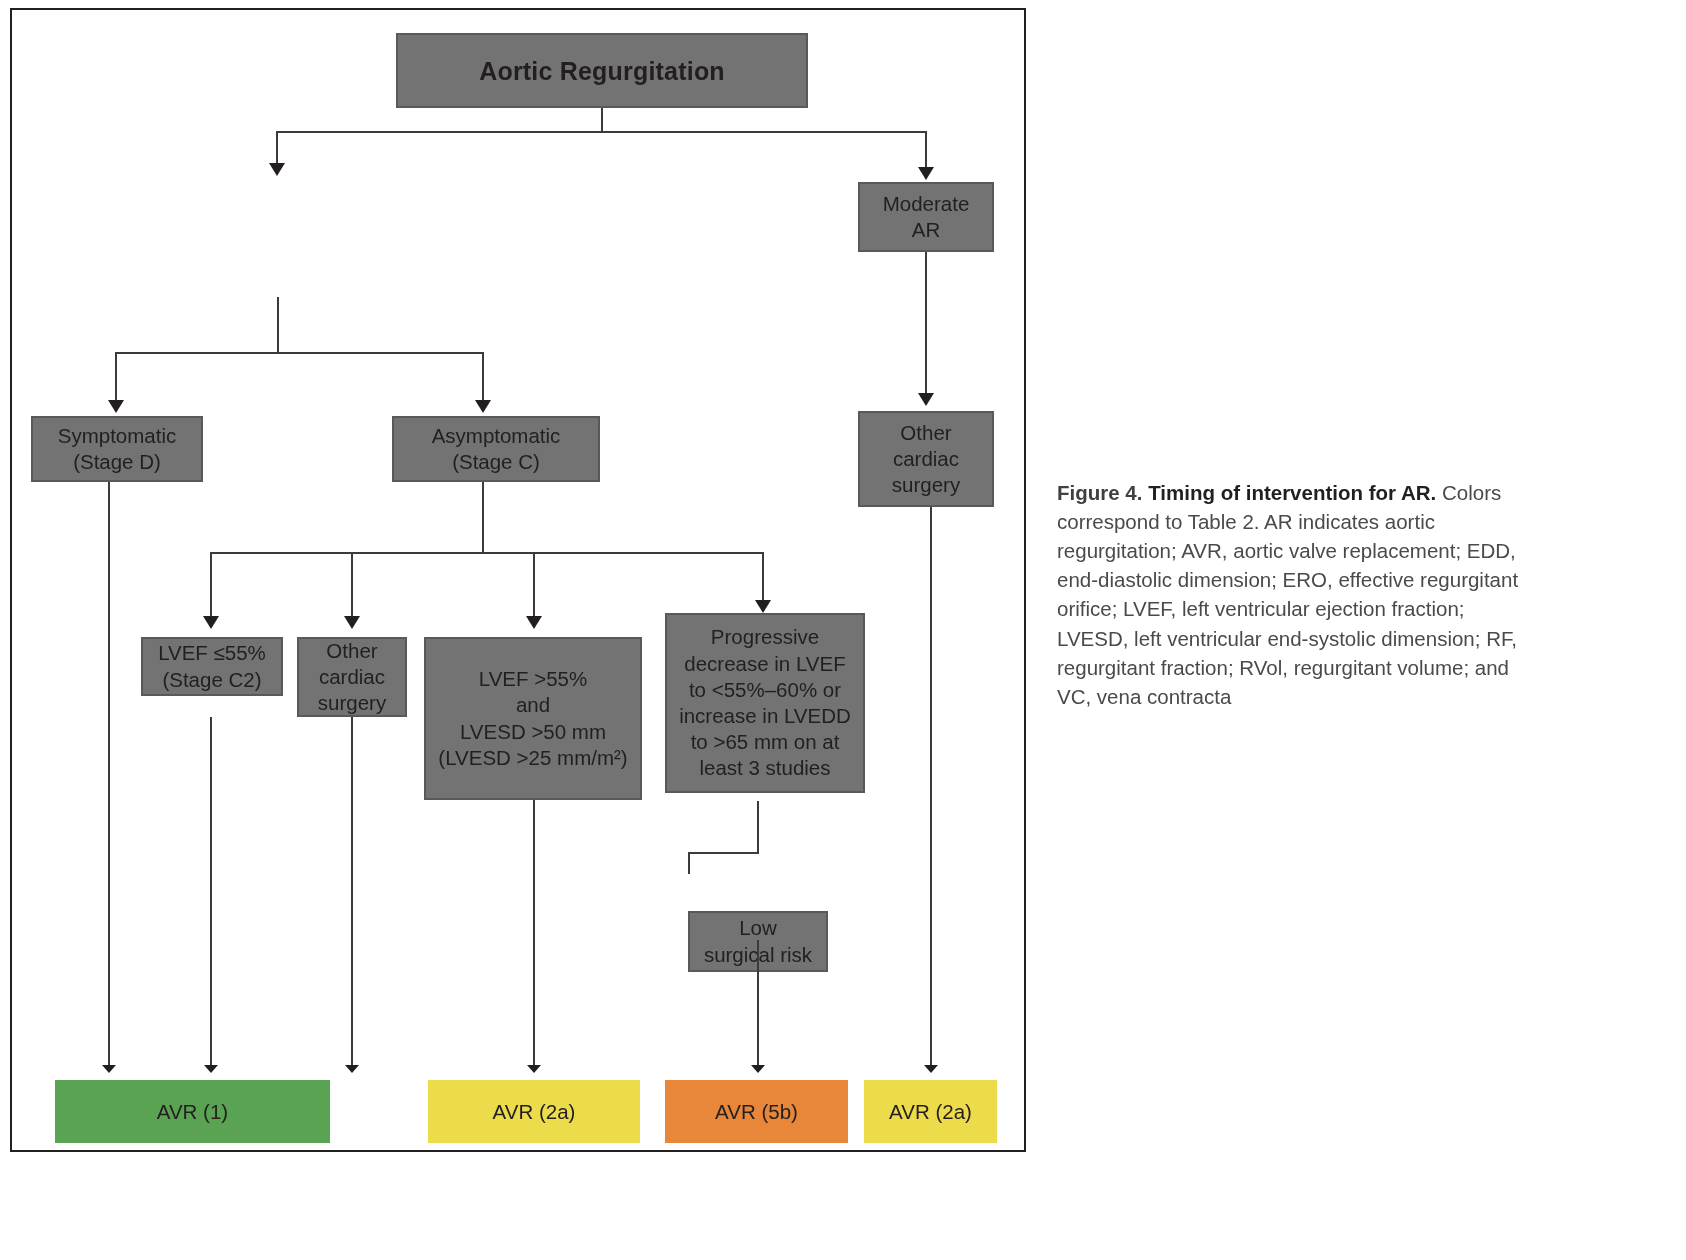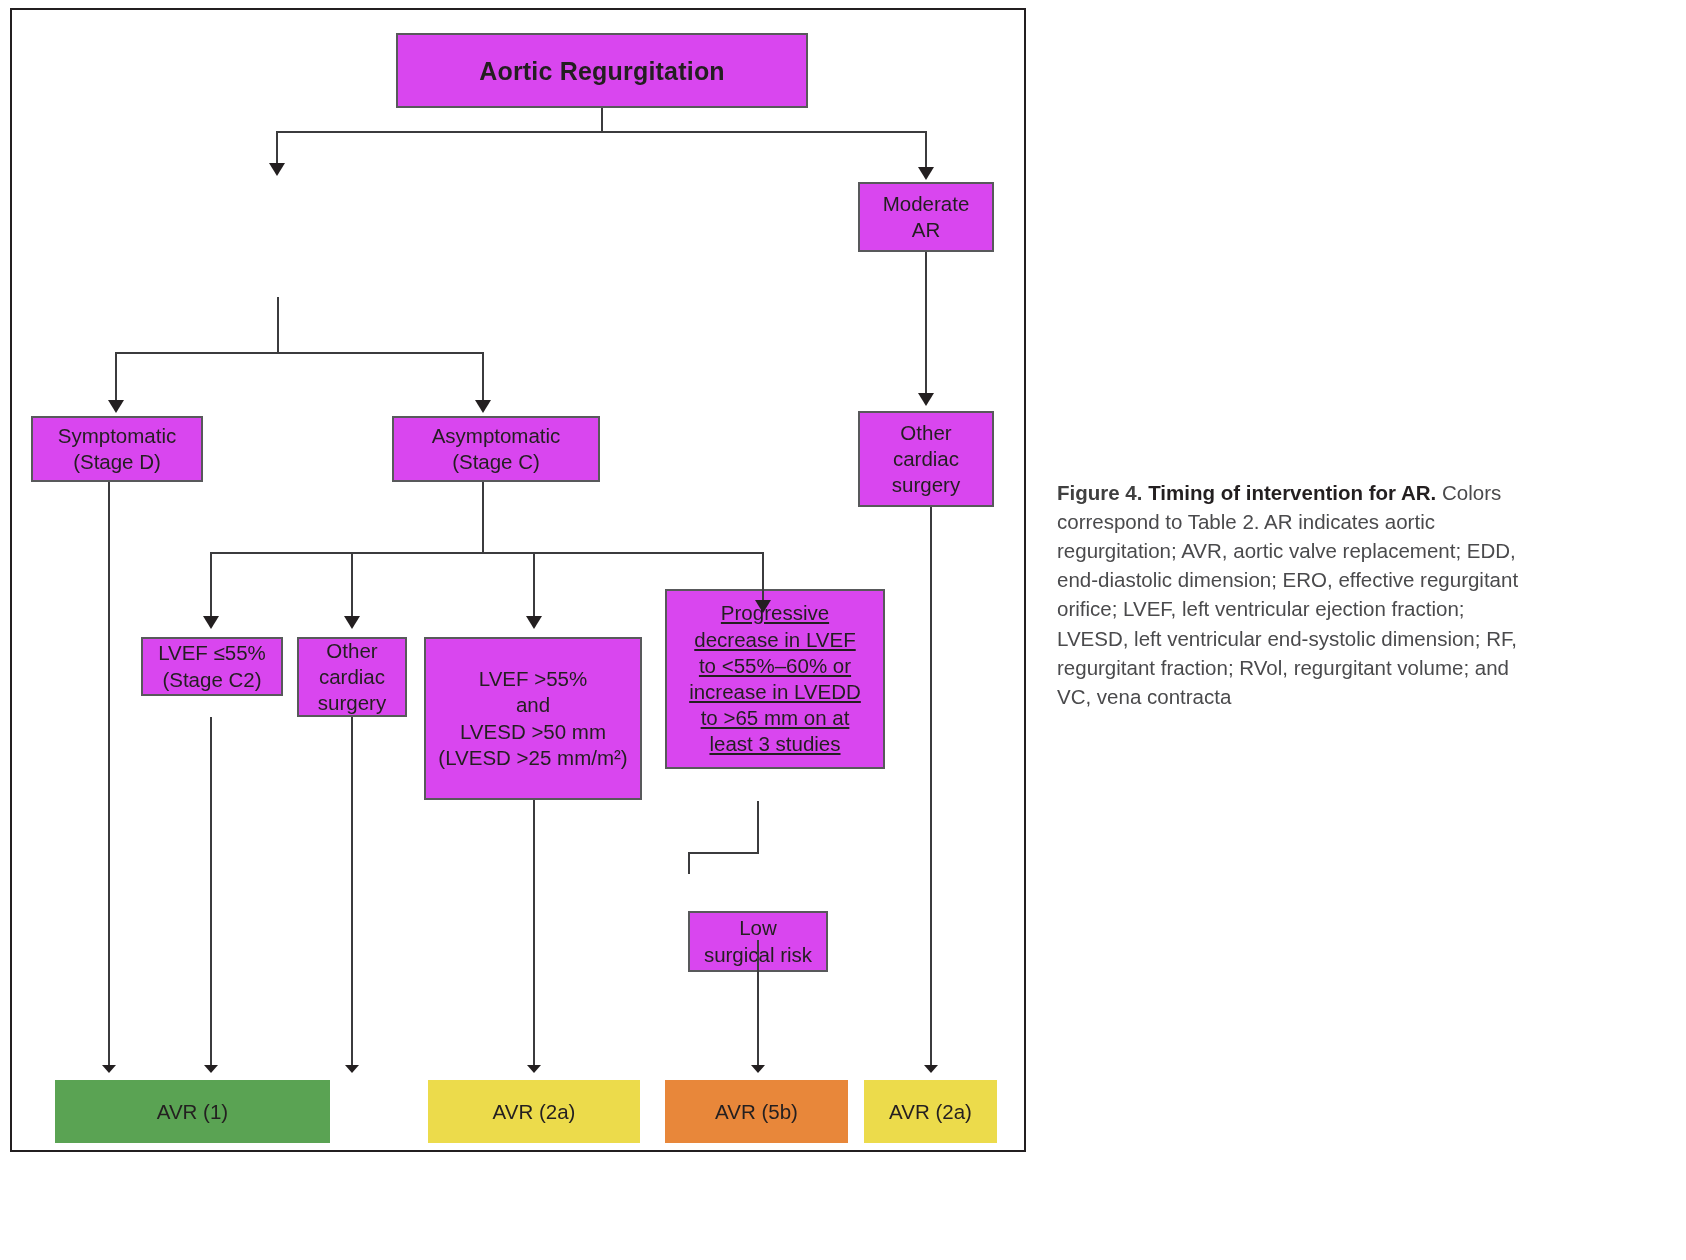--- a/index.html
+++ b/index.html
@@ -30,21 +30,21 @@
     height: 1144px;
     border: 2px solid #231f20;
     box-sizing: border-box;
     background: #ffffff;
   }
   
   .node {
     position: absolute;
     box-sizing: border-box;
     border: 2px solid #58595b;
-    background: #d946ef;
+    background: #737373;
     display: flex;
     align-items: center;
     justify-content: center;
     text-align: center;
     font-size: 20.5px;
     line-height: 1.28;
     color: #231f20;
     padding: 10px 4px;
     white-space: pre-line;
   }
@@ -139,21 +139,21 @@
 
   <div class="node" style="left:297px; top:637px; width:110px; height:80px;">Other
 cardiac
 surgery</div>
 
   <div class="node" style="left:424px; top:637px; width:218px; height:163px;">LVEF &gt;55%
 and
 LVESD &gt;50 mm
 (LVESD &gt;25 mm/m²)</div>
 
-  <div class="node" style="left:665px; top:589px; width:220px; height:180px;text-decoration:underline;">Progressive
+  <div class="node" style="left:665px; top:613px; width:200px; height:180px;">Progressive
 decrease in LVEF
 to &lt;55%–60% or
 increase in LVEDD
 to &gt;65 mm on at
 least 3 studies</div>
 
   <div class="node" style="left:688px; top:911px; width:140px; height:61px;">Low
 surgical risk</div>
 
   <div class="result" style="left:55px; top:1080px; width:275px; height:63px; background:#5aa353;">AVR (1)</div>

